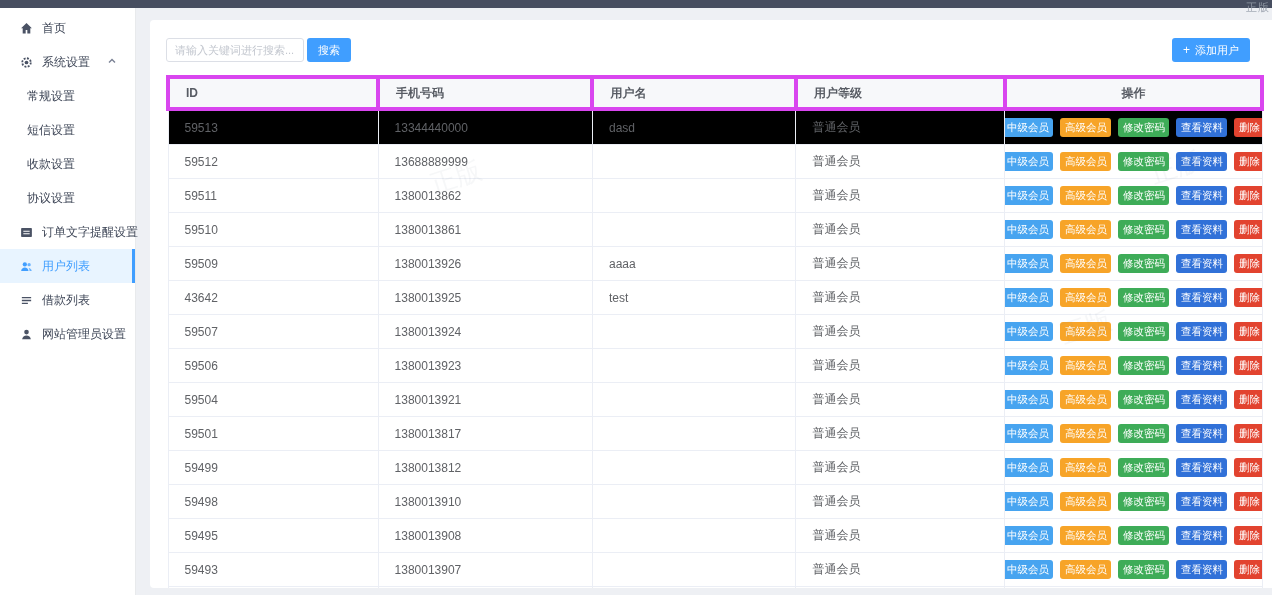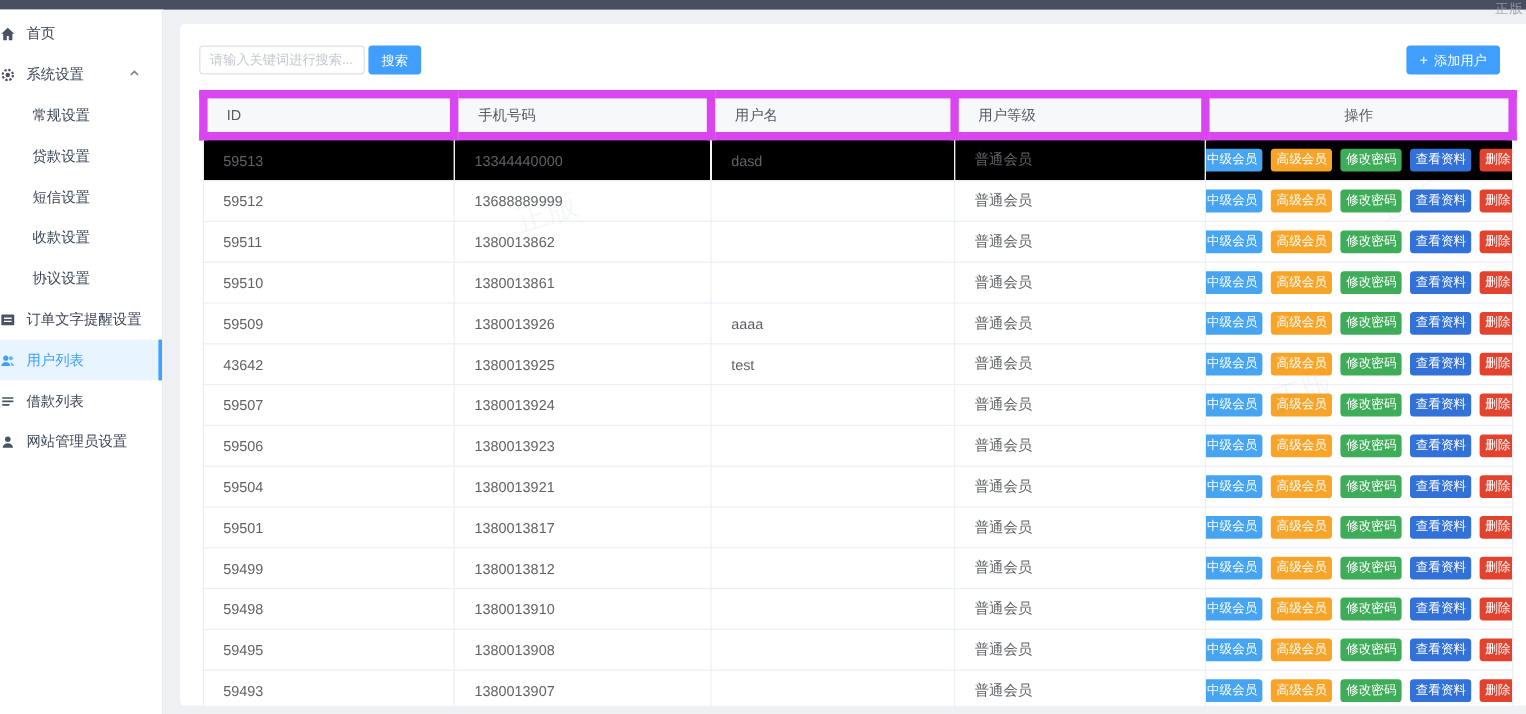--- a/index.html
+++ b/index.html
@@ -9,21 +9,21 @@
     font-family:"Liberation Sans","DejaVu Sans",sans-serif;
     -webkit-font-smoothing:antialiased;
   }
   .topbar{height:8px;background:#474e60;width:100%}
   .wm-top{position:absolute;top:0px;right:2px;font-size:11px;color:#99a0ac;opacity:.85;z-index:5;letter-spacing:1px}
   .wm-faint{position:absolute;font-size:26px;color:rgba(130,140,160,.07);transform:rotate(-18deg);z-index:4;pointer-events:none}
 
   
   .sidebar{position:absolute;left:0;top:8px;bottom:0;width:135px;background:#fff;border-right:1px solid #e8eaec;z-index:2}
   .menu{padding-top:3px}
-  .side-item{display:flex;align-items:center;height:34px;font-size:12px;color:#3e4657;cursor:pointer;position:relative;padding-left:0;box-sizing:border-box}
+  .side-item{display:flex;align-items:center;height:34px;font-size:12px;color:#3e4657;cursor:pointer;position:relative;padding-left:20px;box-sizing:border-box}
   .side-item.sub{padding-left:27px}
   .side-item .ic{width:13px;height:13px;margin-right:9px;color:#4a5264;display:flex;align-items:center;flex:none}
   .side-item .ic svg{width:13px;height:13px;display:block}
   .side-item .lbl{white-space:nowrap}
   .side-item.active{background:#e8f4ff;color:#409eff}
   .side-item.active .ic{color:#409eff}
   .side-item.active::after{content:"";position:absolute;right:0;top:0;bottom:0;width:3px;background:#409eff}
   .chev{position:absolute;right:18px;top:11px;color:#7a8194;display:flex}
   .chev svg{width:10px;height:10px}
 
@@ -32,21 +32,21 @@
   .toolbar{display:flex;align-items:flex-end;margin-bottom:13px;position:relative;height:24px}
   .search-input{width:138px;height:24px;border:1px solid #dcdfe6;border-radius:3px;padding:0 8px;font-size:11px;color:#606266;box-sizing:border-box;outline:none;background:#fff}
   .search-input::placeholder{color:#c3c7cf}
   .btn{height:24px;background:#409eff;color:#fff;font-size:11px;border:none;border-radius:3px;cursor:pointer;font-family:Liberation Sans, sans-serif}
   .btn-search{margin-left:3px;padding:0 11px}
   .btn-add{position:absolute;right:14px;top:0;padding:0 11px;display:flex;align-items:center;gap:5px}
   .btn-add .plus{font-size:12px;line-height:1}
 
   
   table{width:100%;border-collapse:collapse;table-layout:fixed;font-size:12px;color:#606266}
-  th{height:28px;background:#f7f8fa;font-weight:400;color:#575b63;text-align:left;padding:0 16px;border:7px solid #d946ef;font-size:12px;overflow:hidden;white-space:nowrap}
+  th{height:28px;background:#f7f8fa;font-weight:700;color:#575b63;text-align:left;padding:0 16px;border:4px solid #d946ef;font-size:12px;overflow:hidden;white-space:nowrap}
   td{height:33px;padding:0 16px;border:1px solid #ebeef5;overflow:hidden;white-space:nowrap;background:#fff}
   th.center,td.center{text-align:center}
   td.acts-cell{padding:0 2px}
   tr.hl td{background:#000000}
   .acts{display:flex;justify-content:center;align-items:flex-end;gap:7px}
   .act{color:#fff;font-size:10.5px;padding:3.5px 4.5px;border-radius:3px;white-space:nowrap;cursor:pointer;line-height:1.1}
 </style>
 </head>
 <body>
 
@@ -77,25 +77,20 @@
     <span class="lbl">系统设置</span>
     <span class="chev">
           <svg viewBox="0 0 10 10" fill="none" stroke="currentColor" stroke-width="1.4">
             <path d="M2 6.5 5 3.5 8 6.5"></path>
           </svg>
         </span>
   </div>
       <div class="side-item sub">
 
     <span class="lbl">常规设置</span>
-
-  </div>
-      <div class="side-item sub">
-
-    <span class="lbl">贷款设置</span>
 
   </div>
       <div class="side-item sub">
 
     <span class="lbl">短信设置</span>
 
   </div>
       <div class="side-item sub">
 
     <span class="lbl">收款设置</span>

